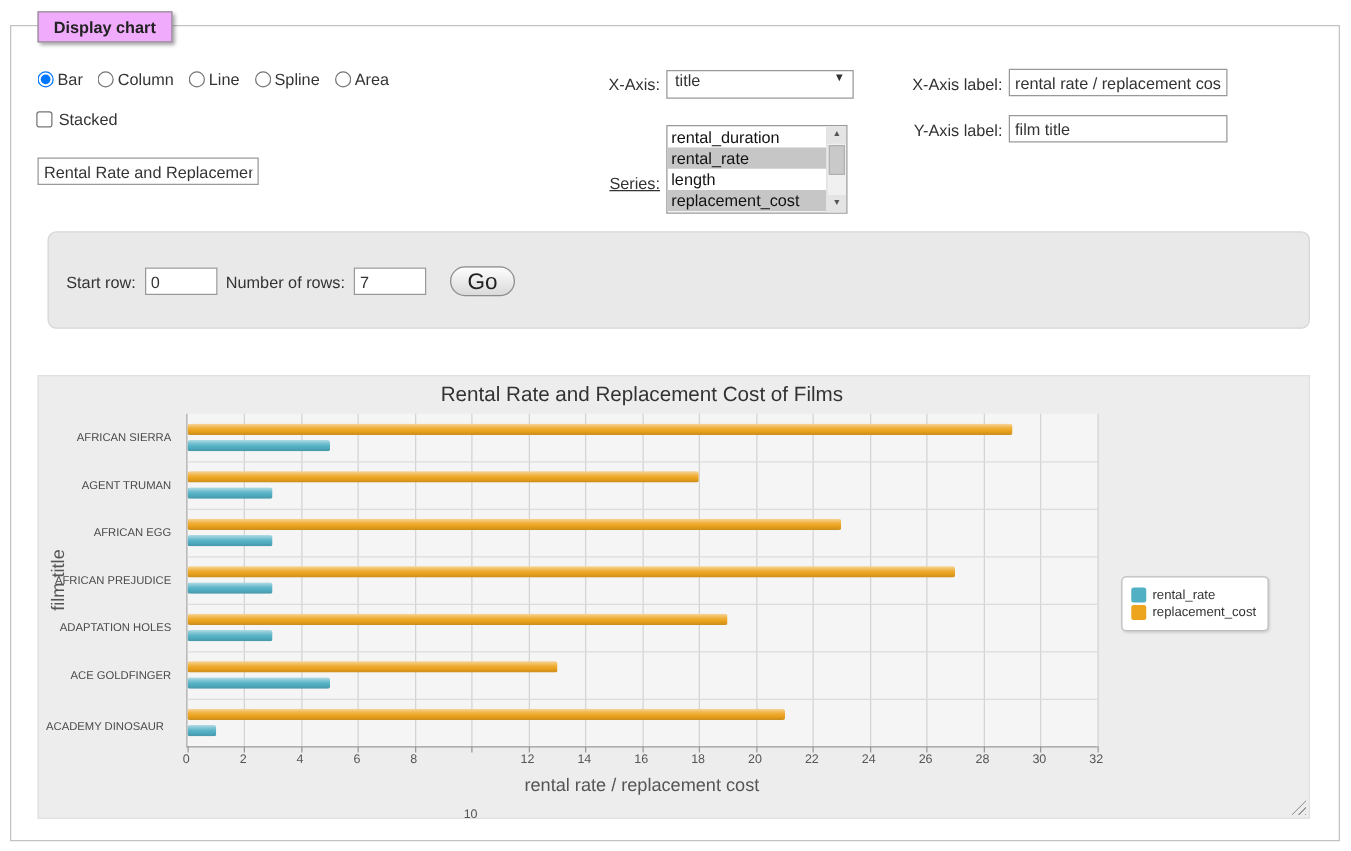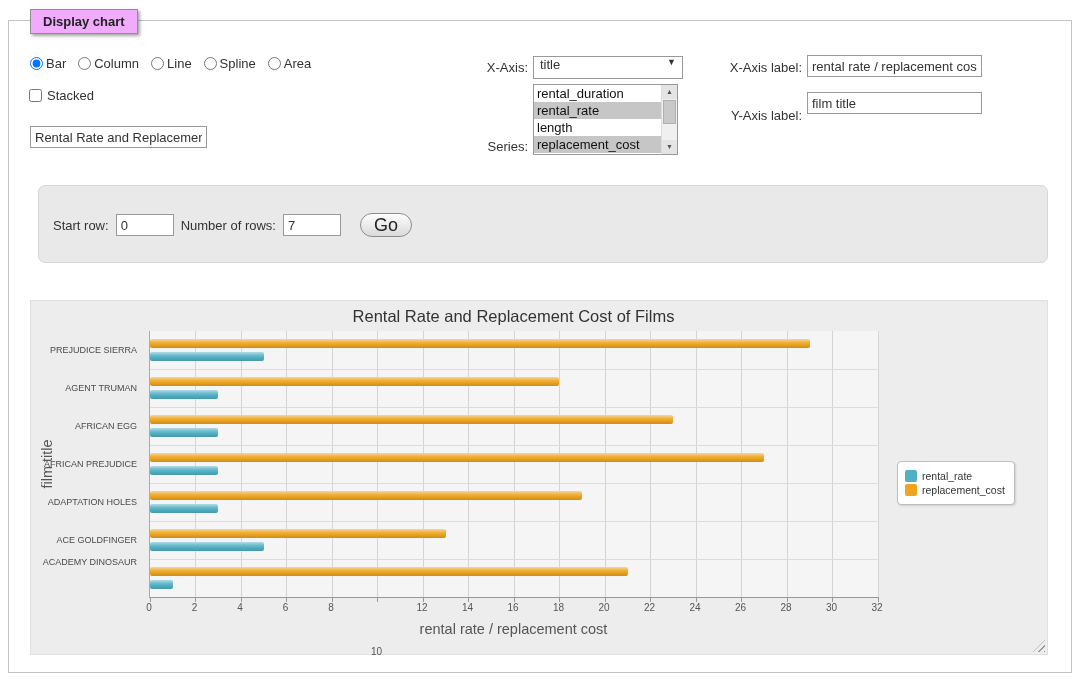--- a/index.html
+++ b/index.html
@@ -23,33 +23,33 @@
   .radio-item { display:flex; align-items:center; gap:3px; margin-right:8px; cursor:default; }
   .stacked-row { left:29px; top:88px; display:flex; align-items:center; gap:5px; }
   input[type=text] {
     border:1px solid #999; background:#fff; font-family:"Liberation Sans",sans-serif;
     font-size:13px; color:#333; padding:2px 4px; height:22px;
   }
   .title-input { left:30px; top:126px; width:177px; }
 
   .form-label { color:#333; }
   .xaxis-caption { left:440px; top:60px; width:88px; text-align:right; }
-  .series-caption { left:440px; top:139px; width:88px; text-align:right; }
+  .series-caption { left:440px; top:139px; width:88px; text-align:right;text-decoration:underline; }
   .xlab-caption { left:710px; top:60px; width:92px; text-align:right; }
-  .ylab-caption { left:710px; top:97px; width:92px; text-align:right;margin-top:11px; }
+  .ylab-caption { left:710px; top:97px; width:92px; text-align:right; }
   .xlab-input { left:807px; top:55px; width:175px; }
   .ylab-input { left:807px; top:92px; width:175px; }
 
   .select-box {
     left:533px; top:56px; width:150px; height:23px; border:1px solid #999; background:#fff;
     display:flex; justify-content:space-between; padding:0 6px; cursor:default;
   }
   .select-arrow { font-size:9px; color:#333; }
 
-  .listbox { left:533px; top:84px; width:145px; height:71px; border:1px solid #999; background:#fff; display:flex; overflow:hidden; }
+  .listbox { left:533px; top:100px; width:145px; height:71px; border:1px solid #999; background:#fff; display:flex; overflow:hidden; }
   .list-items { flex:1 1 auto; overflow:hidden; }
   .list-option { height:17px; line-height:17px; padding-left:3px; white-space:nowrap; font-size:13px; color:#111; }
   .list-option.selected { background:#c6c6c6; }
   .scrollbar { flex:0 0 16px; background:#f0f0f0; border-left:1px solid #ddd; position:relative; }
   .sb-btn { height:14px; background:#e4e4e4; color:#555; font-size:7px; text-align:center; line-height:14px; }
   .sb-down { position:absolute; bottom:0; left:0; right:0; }
   .sb-thumb { position:absolute; top:15px; left:1px; right:1px; height:24px; background:#c9c9c9; border:1px solid #b0b0b0; }
 
   
   .rows-panel {
@@ -169,27 +169,27 @@
     <span class="form-label">Number of rows:</span>
     <input type="text" value="7" style="">
     <button class="go-button">Go</button>
   </div>
 </div>
 
 <div class="abs chart-panel">
   <div class="chart-title">Rental Rate and Replacement Cost of Films</div>
   <div class="ylabel">film title</div>
   <div class="ycats">
-      <div class="ycat" style="top: 0px; height: 38px; line-height: 38px;">PREJUDICE SIERRA</div>
+      <div class="ycat" style="top: 0px; height: 38px; line-height: 38px;">AFRICAN SIERRA</div>
       <div class="ycat" style="top: 76px; height: 38px; line-height: 38px;">AFRICAN EGG</div>
       <div class="ycat" style="top: 38px; height: 38px; line-height: 38px;">AGENT TRUMAN</div>
       <div class="ycat" style="top: 114px; height: 38px; line-height: 38px;">AFRICAN PREJUDICE</div>
       <div class="ycat" style="top: 190px; height: 38px; line-height: 38px;">ACE GOLDFINGER</div>
       <div class="ycat" style="top: 152px; height: 38px; line-height: 38px;">ADAPTATION HOLES</div>
-      <div class="ycat" style="top: 212px; height: 38px; line-height: 38px;">ACADEMY DINOSAUR</div>
+      <div class="ycat" style="top: 231px; height: 38px; line-height: 38px; text-align: center;">ACADEMY DINOSAUR</div>
     </div>
   <div class="plot">
       <div class="tickmark" style="left: -0.5px; top: 266px;"></div>
       <div class="gridline" style="left: 45px;"></div>
       <div class="tickmark" style="left: 45px; top: 266px;"></div>
       <div class="gridline" style="left: 90.5px;"></div>
       <div class="tickmark" style="left: 90.5px; top: 266px;"></div>
       <div class="gridline" style="left: 136px;"></div>
       <div class="tickmark" style="left: 136px; top: 266px;"></div>
       <div class="gridline" style="left: 181.5px;"></div>

